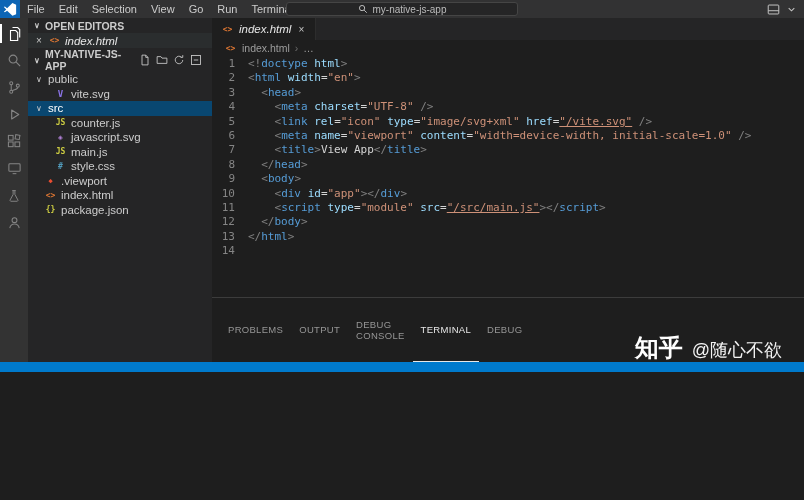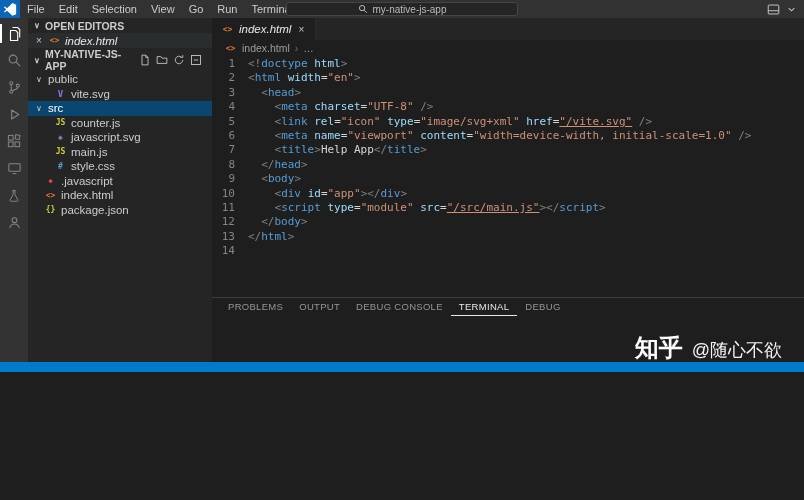--- a/index.html
+++ b/index.html
@@ -59,21 +59,21 @@
   .ln { flex: 0 0 36px; width: 36px; text-align: right; padding-right: 13px; color: #858585; }
   .tk-t { color: #569cd6; }
   .tk-a { color: #9cdcfe; }
   .tk-s { color: #ce9178; }
   .tk-u { color: #ce9178; text-decoration: underline; }
   .tk-p { color: #808080; }
   .tk-o { color: #d4d4d4; }
   .tk-x { color: #d4d4d4; }
 
   
-  .panel { flex: 0 0 65px; border-top: 1px solid #3c3c3c; display: flex; flex-direction: column; background: #1e1e1e; }
+  .panel { flex: 0 0 65px; border-top: 1px solid #3c3c3c; display: flex; flex-direction: row; background: #1e1e1e; }
   .panel-tabs { flex: 0 0 18px; display: flex; align-items: stretch; padding-left: 8px; }
   .ptab { padding: 0 8px; font-size: 9.5px; letter-spacing: 0.3px; color: #969696; display: flex; align-items: center; border-bottom: 1px solid transparent; }
   .ptab.active { color: #e7e7e7; border-bottom-color: #e7e7e7; }
   .term { padding: 8px 0 0 10px; font-family: "DejaVu Sans Mono", monospace; font-size: 11px; color: #cccccc; display: flex; align-items: center; }
   .cursor { width: 7px; height: 13px; border: 1px solid #cccccc; display: inline-block; margin-left: 3px; }
 
   .statusbar { flex: 0 0 10px; background: #007acc; }
 
   .watermark { position: absolute; right: 22px; bottom: 8px; display: flex; align-items: baseline; gap: 9px; color: #ffffff; z-index: 5; }
   .wm-site { font-size: 24px; font-weight: 700; }
@@ -248,21 +248,21 @@
           <div class="tree-row" style="padding-left: 26px;">
             <span class="fi fi-js">JS</span>
             <span class="tlabel">main.js</span>
           </div>
           <div class="tree-row" style="padding-left: 26px;">
             <span class="fi fi-css">#</span>
             <span class="tlabel">style.css</span>
           </div>
           <div class="tree-row" style="padding-left: 16px;">
             <span class="fi fi-git">◆</span>
-            <span class="tlabel">.javascript</span>
+            <span class="tlabel">.viewport</span>
           </div>
           <div class="tree-row" style="padding-left: 16px;">
             <span class="fi fi-html">&lt;&gt;</span>
             <span class="tlabel">index.html</span>
           </div>
           <div class="tree-row" style="padding-left: 16px;">
             <span class="fi fi-json">{}</span>
             <span class="tlabel">package.json</span>
           </div>
         </div>
@@ -282,21 +282,21 @@
         <span class="bc-sep">›</span>
         <span>…</span>
       </div>
       <div class="code">
           <div class="line"><span class="ln">1</span><span class="lc"><span class="tk-p">&lt;!</span><span class="tk-t">doctype</span><span class="tk-x"> </span><span class="tk-a">html</span><span class="tk-p">&gt;</span></span></div>
           <div class="line"><span class="ln">2</span><span class="lc"><span class="tk-p">&lt;</span><span class="tk-t">html</span><span class="tk-x"> </span><span class="tk-a">width</span><span class="tk-o">=</span><span class="tk-s">"en"</span><span class="tk-p">&gt;</span></span></div>
           <div class="line"><span class="ln">3</span><span class="lc"><span class="tk-x">  </span><span class="tk-p">&lt;</span><span class="tk-t">head</span><span class="tk-p">&gt;</span></span></div>
           <div class="line"><span class="ln">4</span><span class="lc"><span class="tk-x">    </span><span class="tk-p">&lt;</span><span class="tk-t">meta</span><span class="tk-x"> </span><span class="tk-a">charset</span><span class="tk-o">=</span><span class="tk-s">"UTF-8"</span><span class="tk-x"> </span><span class="tk-p">/&gt;</span></span></div>
           <div class="line"><span class="ln">5</span><span class="lc"><span class="tk-x">    </span><span class="tk-p">&lt;</span><span class="tk-t">link</span><span class="tk-x"> </span><span class="tk-a">rel</span><span class="tk-o">=</span><span class="tk-s">"icon"</span><span class="tk-x"> </span><span class="tk-a">type</span><span class="tk-o">=</span><span class="tk-s">"image/svg+xml"</span><span class="tk-x"> </span><span class="tk-a">href</span><span class="tk-o">=</span><span class="tk-u">"/vite.svg"</span><span class="tk-x"> </span><span class="tk-p">/&gt;</span></span></div>
           <div class="line"><span class="ln">6</span><span class="lc"><span class="tk-x">    </span><span class="tk-p">&lt;</span><span class="tk-t">meta</span><span class="tk-x"> </span><span class="tk-a">name</span><span class="tk-o">=</span><span class="tk-s">"viewport"</span><span class="tk-x"> </span><span class="tk-a">content</span><span class="tk-o">=</span><span class="tk-s">"width=device-width, initial-scale=1.0"</span><span class="tk-x"> </span><span class="tk-p">/&gt;</span></span></div>
-          <div class="line"><span class="ln">7</span><span class="lc"><span class="tk-x">    </span><span class="tk-p">&lt;</span><span class="tk-t">title</span><span class="tk-p">&gt;</span><span class="tk-x">Help App</span><span class="tk-p">&lt;/</span><span class="tk-t">title</span><span class="tk-p">&gt;</span></span></div>
+          <div class="line"><span class="ln">7</span><span class="lc"><span class="tk-x">    </span><span class="tk-p">&lt;</span><span class="tk-t">title</span><span class="tk-p">&gt;</span><span class="tk-x">View App</span><span class="tk-p">&lt;/</span><span class="tk-t">title</span><span class="tk-p">&gt;</span></span></div>
           <div class="line"><span class="ln">8</span><span class="lc"><span class="tk-x">  </span><span class="tk-p">&lt;/</span><span class="tk-t">head</span><span class="tk-p">&gt;</span></span></div>
           <div class="line"><span class="ln">9</span><span class="lc"><span class="tk-x">  </span><span class="tk-p">&lt;</span><span class="tk-t">body</span><span class="tk-p">&gt;</span></span></div>
           <div class="line"><span class="ln">10</span><span class="lc"><span class="tk-x">    </span><span class="tk-p">&lt;</span><span class="tk-t">div</span><span class="tk-x"> </span><span class="tk-a">id</span><span class="tk-o">=</span><span class="tk-s">"app"</span><span class="tk-p">&gt;&lt;/</span><span class="tk-t">div</span><span class="tk-p">&gt;</span></span></div>
           <div class="line"><span class="ln">11</span><span class="lc"><span class="tk-x">    </span><span class="tk-p">&lt;</span><span class="tk-t">script</span><span class="tk-x"> </span><span class="tk-a">type</span><span class="tk-o">=</span><span class="tk-s">"module"</span><span class="tk-x"> </span><span class="tk-a">src</span><span class="tk-o">=</span><span class="tk-u">"/src/main.js"</span><span class="tk-p">&gt;&lt;/</span><span class="tk-t">script</span><span class="tk-p">&gt;</span></span></div>
           <div class="line"><span class="ln">12</span><span class="lc"><span class="tk-x">  </span><span class="tk-p">&lt;/</span><span class="tk-t">body</span><span class="tk-p">&gt;</span></span></div>
           <div class="line"><span class="ln">13</span><span class="lc"><span class="tk-p">&lt;/</span><span class="tk-t">html</span><span class="tk-p">&gt;</span></span></div>
           <div class="line"><span class="ln">14</span><span class="lc"></span></div>
         </div>
 
       <div class="panel">

